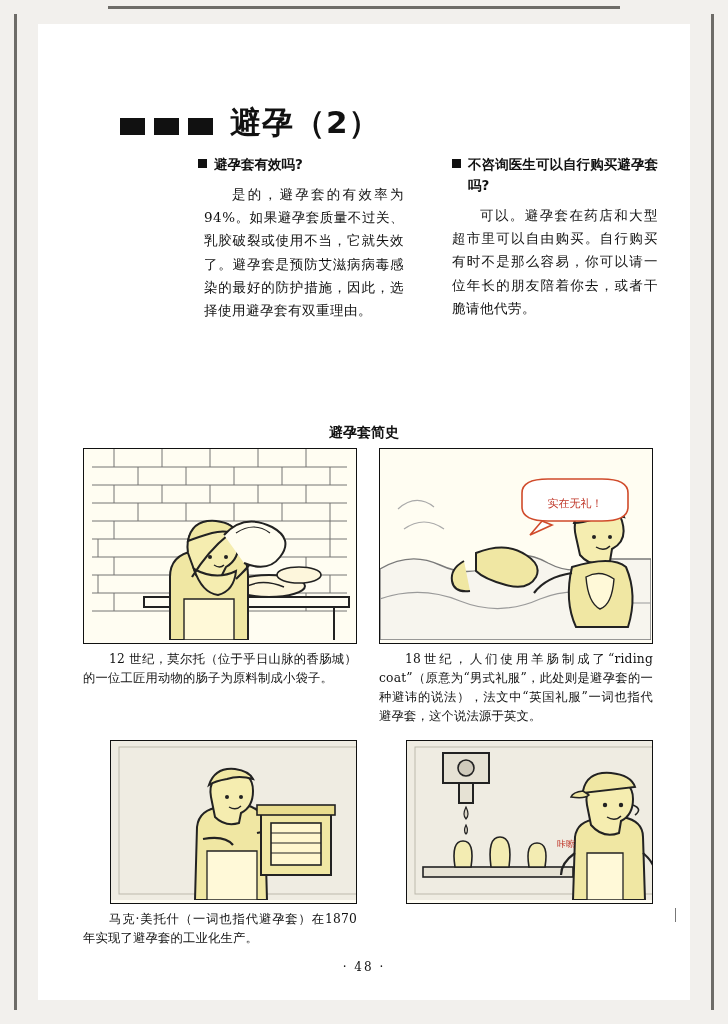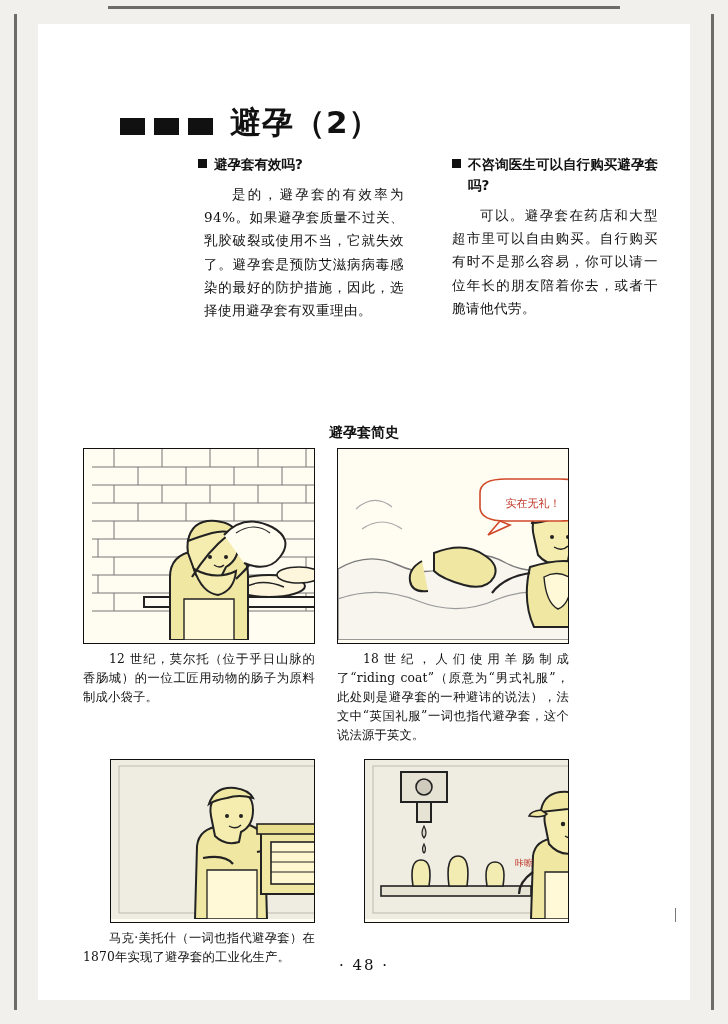--- a/index.html
+++ b/index.html
@@ -135,21 +135,21 @@
   .figs {
     position: absolute;
     left: 45px;
     top: 424px;
     width: 570px;
   }
   .figrow {
     display: flex;
     gap: 22px;
   }
-  .fig { width: 232px; }
+  .fig { width: 274px; }
   .frame {
     border: 1.5px solid #111;
     background: #fffdf4;
     position: relative;
     overflow: hidden;
   }
   .frame.tall { height: 194px; }
   .frame.short { height: 162px; margin-left: 27px; }
   .caption {
     font-family: "DejaVu Serif", serif;
@@ -163,21 +163,21 @@
   }
   .figrow.second { margin-top: 14px; }
 
   
   .pagenum {
     position: absolute;
     left: 0; right: 0;
     bottom: 26px;
     text-align: center;
     font-family: "DejaVu Serif", serif;
-    font-size: 15px;
+    font-size: 12px;
     color: #111;
     letter-spacing: 2px;
   }
   .edge-tick {
     position: absolute;
     right: 14px;
     bottom: 78px;
     width: 1px;
     height: 14px;
     background: #777;

